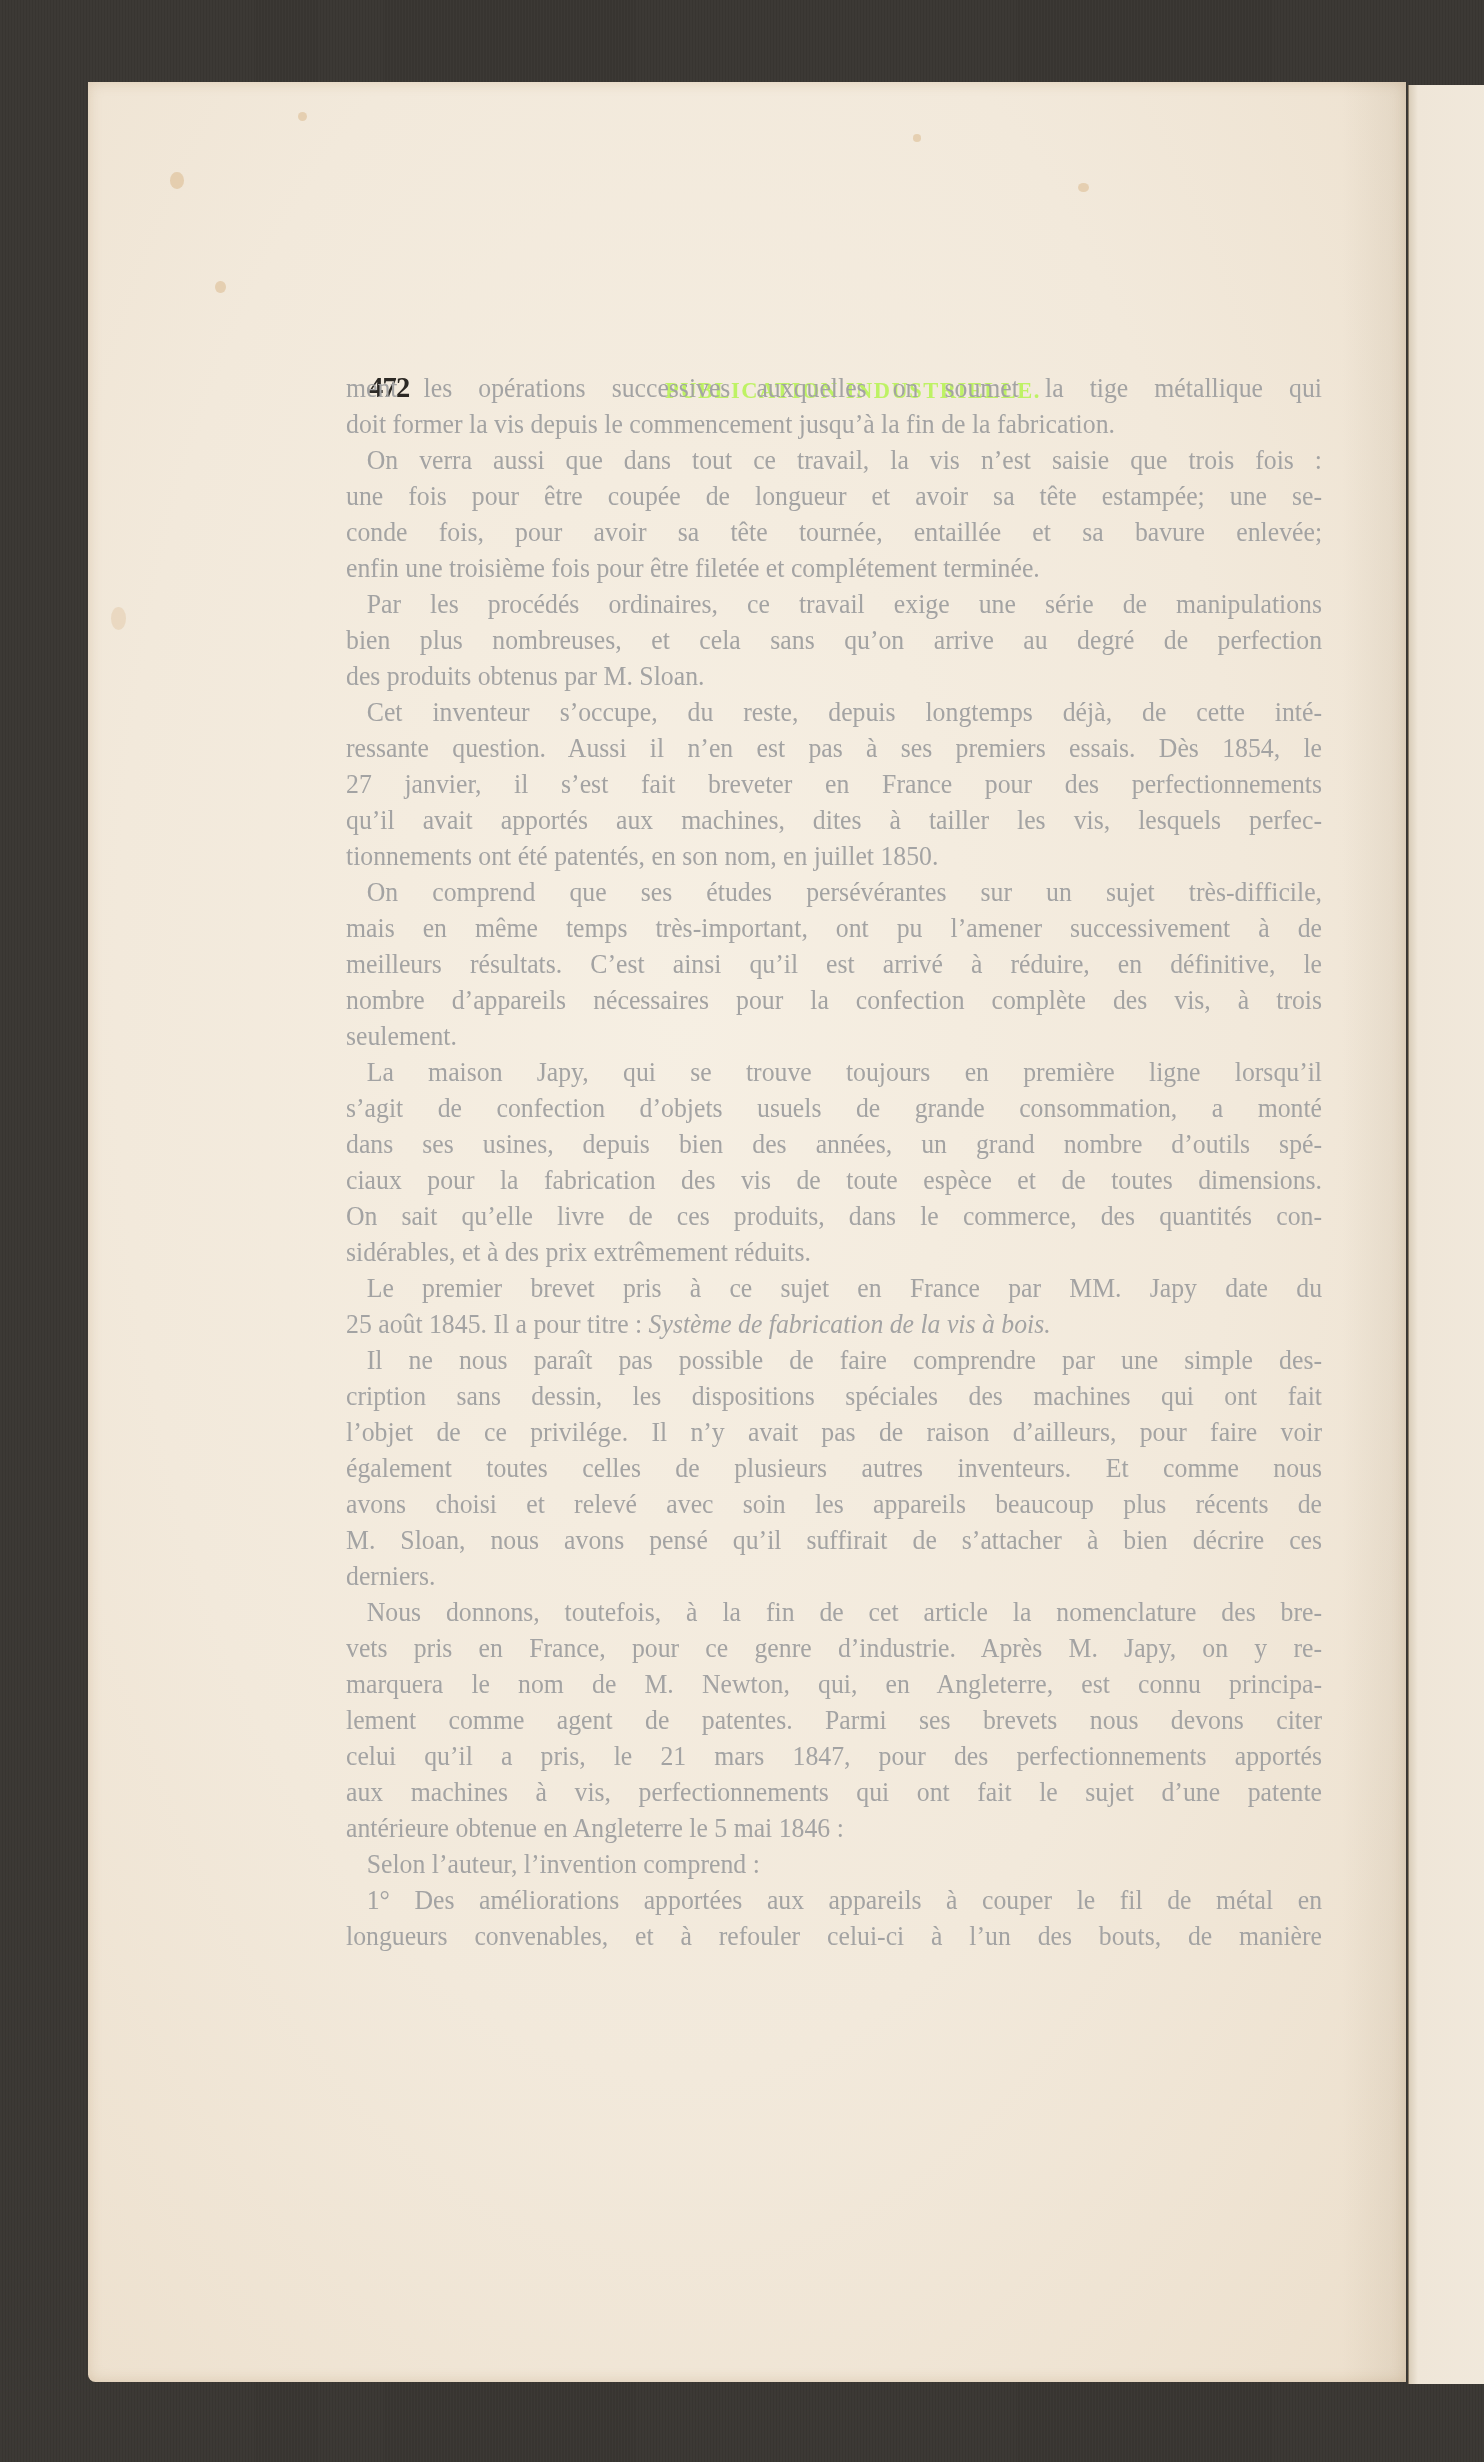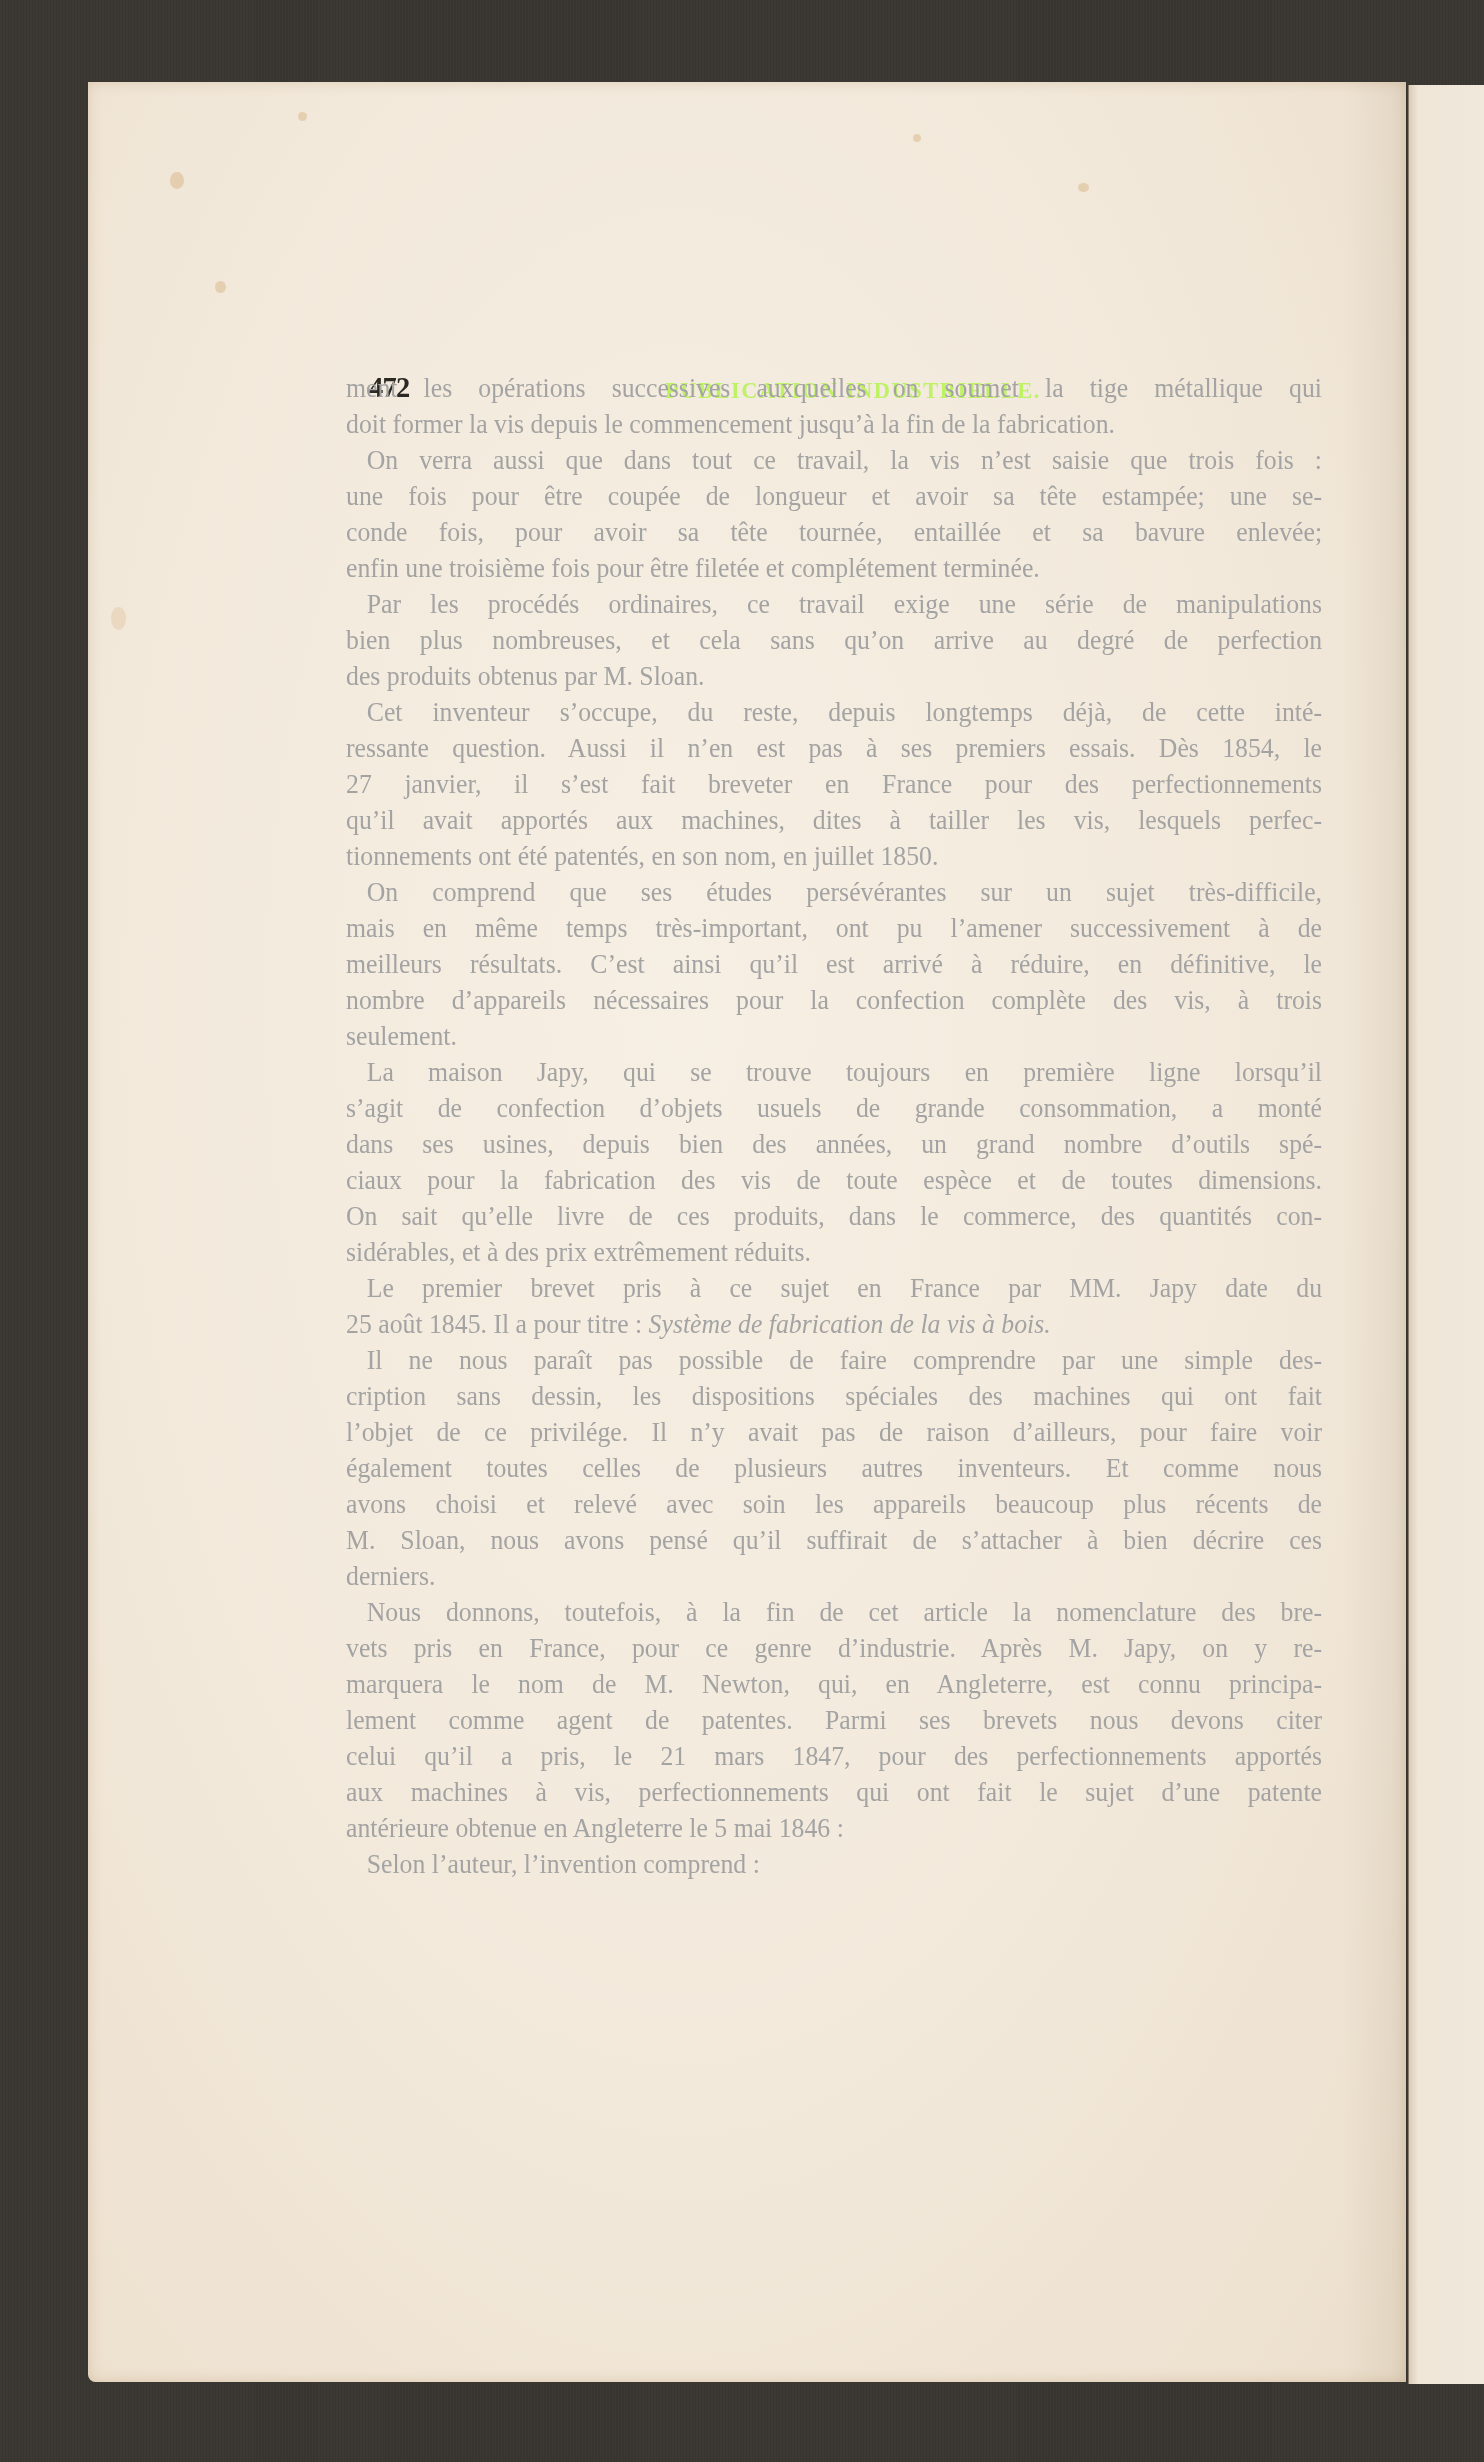--- a/index.html
+++ b/index.html
@@ -186,14 +186,18 @@
       <span class="line">vets pris en France, pour ce genre d’industrie. Après M. Japy, on y re-</span>
       <span class="line">marquera le nom de M. Newton, qui, en Angleterre, est connu principa-</span>
       <span class="line">lement comme agent de patentes. Parmi ses brevets nous devons citer</span>
       <span class="line">celui qu’il a pris, le 21 mars 1847, pour des perfectionnements apportés</span>
       <span class="line">aux machines à vis, perfectionnements qui ont fait le sujet d’une patente</span>
       <span class="line last">antérieure obtenue en Angleterre le 5 mai 1846 :</span>
     </div>
     <div>
       <span class="line indent last">Selon l’auteur, l’invention comprend :</span>
     </div>
+    <div>
+      <span class="line indent">1° Des améliorations apportées aux appareils à couper le fil de métal en</span>
+      <span class="line">longueurs convenables, et à refouler celui-ci à l’un des bouts, de manière</span>
+    </div>
   </div>
 
 
 </body></html>

